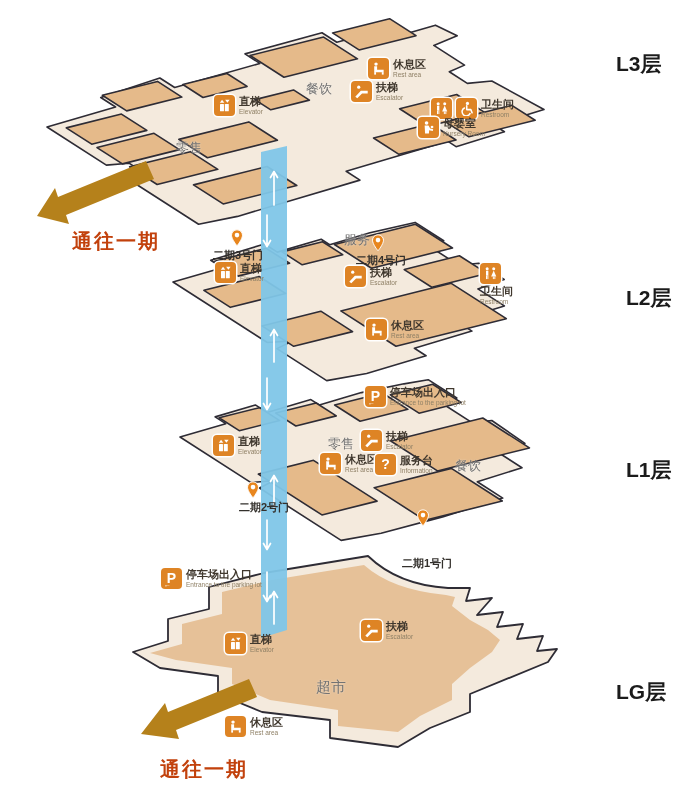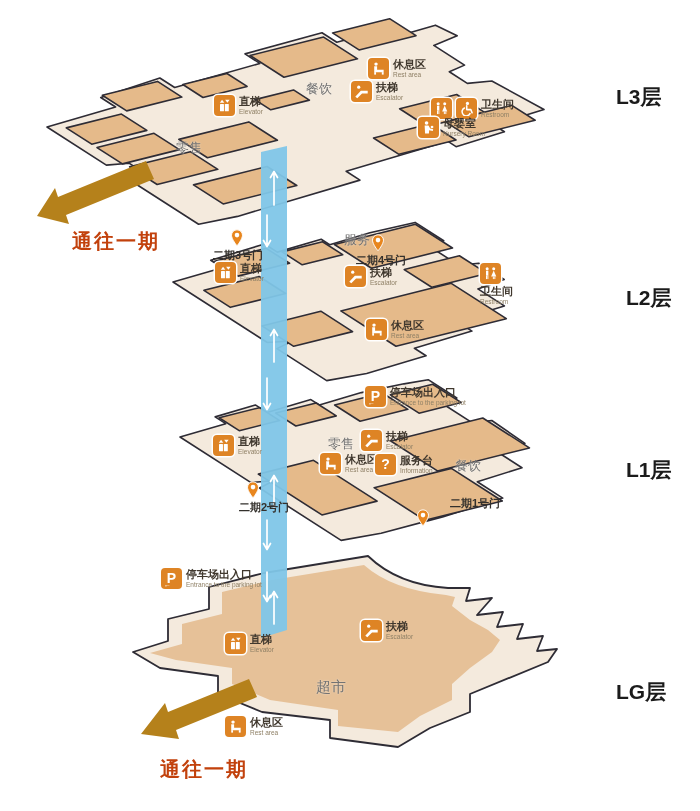--- a/index.html
+++ b/index.html
@@ -319,21 +319,21 @@
       </span>
   </div>
 
   <svg class="pin" style="left:246px;top:481px;" viewBox="0 0 14 18">
       <use href="#sym-pin"></use>
     </svg>
   <div class="pinlbl" style="left:231px;top:500px;margin-left:8px;">二期2号门</div>
   <svg class="pin" style="left:416px;top:509px;" viewBox="0 0 14 18">
       <use href="#sym-pin"></use>
     </svg>
-  <div class="pinlbl" style="left:402px;top:496px;margin-left:48px;">二期1号门</div>
+  <div class="pinlbl" style="left:402px;top:556px;">二期1号门</div>
 
   <div class="zone big" style="left:316px;top:678px;">超市</div>
 
   <div class="poi" style="left:161px;top:568px;">
     <span class="pbox">
         <b class="pletter">P</b>
         <span class="parrow">←</span>
       </span>
     <span class="ptxt">
         <span class="zh">停车场出入口</span>
@@ -367,21 +367,21 @@
         <svg width="15" height="15">
           <use href="#sym-rest"></use>
         </svg>
       </span>
     <span class="ptxt">
         <span class="zh">休息区</span>
         <span class="en">Rest area</span>
       </span>
   </div>
 
-  <div class="floorlbl" style="left:616px;top:83px;">L3层</div>
+  <div class="floorlbl" style="left:616px;top:50px;">L3层</div>
   <div class="floorlbl" style="left:626px;top:284px;">L2层</div>
   <div class="floorlbl" style="left:626px;top:456px;">L1层</div>
   <div class="floorlbl" style="left:616px;top:678px;">LG层</div>
 
   <div class="phase" style="left:72px;top:228px;">通往一期</div>
   <div class="phase" style="left:160px;top:756px;">通往一期</div>
 
 </div>
 
 </body></html>

